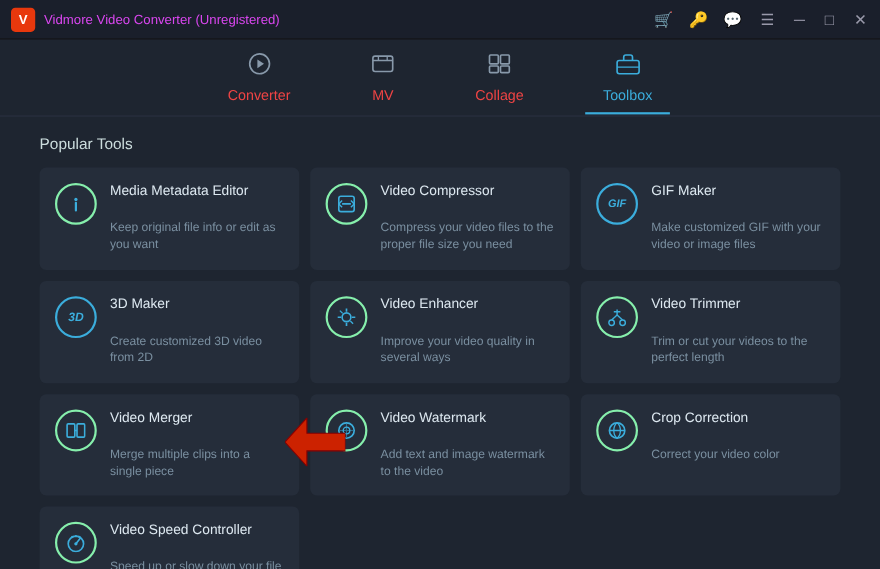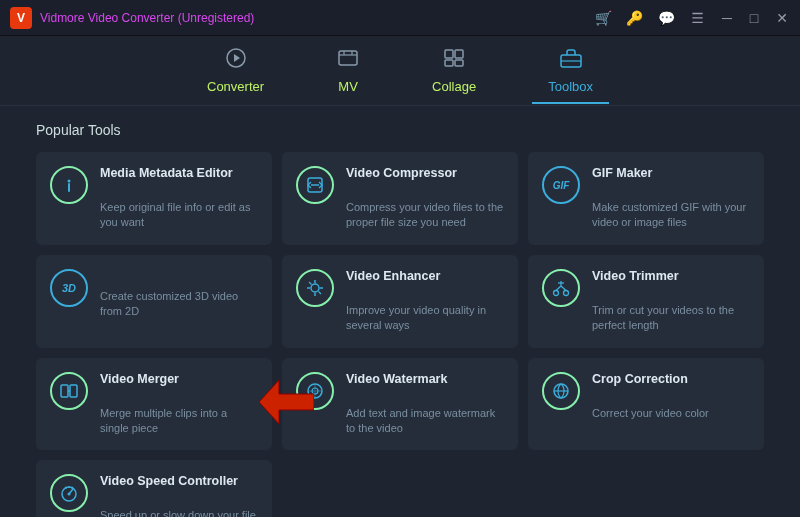--- a/index.html
+++ b/index.html
@@ -70,21 +70,21 @@
       gap: 40px;
       border-bottom: 1px solid #2a3040;
     }
     .nav-tab {
       display: flex;
       flex-direction: column;
       align-items: center;
       gap: 4px;
       cursor: pointer;
       padding: 8px 16px;
-      color: #bef264;
+      color: #ef4444;
       font-size: 13px;
       position: relative;
     }
     .nav-tab.active {
       color: #3baddc;
     }
     .nav-tab.active::after {
       content: '';
       position: absolute;
       bottom: -2px;
@@ -135,21 +135,21 @@
       align-items: center;
       justify-content: center;
       flex-shrink: 0;
       color: #3baddc;
       font-size: 16px;
       font-style: italic;
     }
     .tool-text { flex: 1; }
     .tool-name {
       font-size: 12.5px;
-      font-weight: 700;
+      font-weight: 400;
       color: #dde8f0;
       margin-bottom: 4px;
     }
     .tool-desc {
       font-size: 11px;
       color: #7a8fa0;
       line-height: 1.4;
       margin-top: 20px;
     }
 
@@ -263,20 +263,21 @@
         <div class="tool-name">GIF Maker</div>
         <div class="tool-desc">Make customized GIF with your video or image files</div>
       </div>
     </div>
 
     <div class="tool-card">
       <div class="tool-icon-wrap" style="font-size:11px;font-weight:bold;color:#3baddc;border-color:#3baddc;">
         3D
       </div>
       <div class="tool-text">
+        <div class="tool-name">3D Maker</div>
         <div class="tool-desc">Create customized 3D video from 2D</div>
       </div>
     </div>
 
     <div class="tool-card">
       <div class="tool-icon-wrap">
         <svg width="18" height="18" viewBox="0 0 18 18">
           <circle cx="9" cy="9" r="4" fill="none" stroke="#3baddc" stroke-width="1.5"></circle>
           <line x1="9" y1="1" x2="9" y2="4" stroke="#3baddc" stroke-width="1.5"></line>
           <line x1="9" y1="14" x2="9" y2="17" stroke="#3baddc" stroke-width="1.5"></line>

